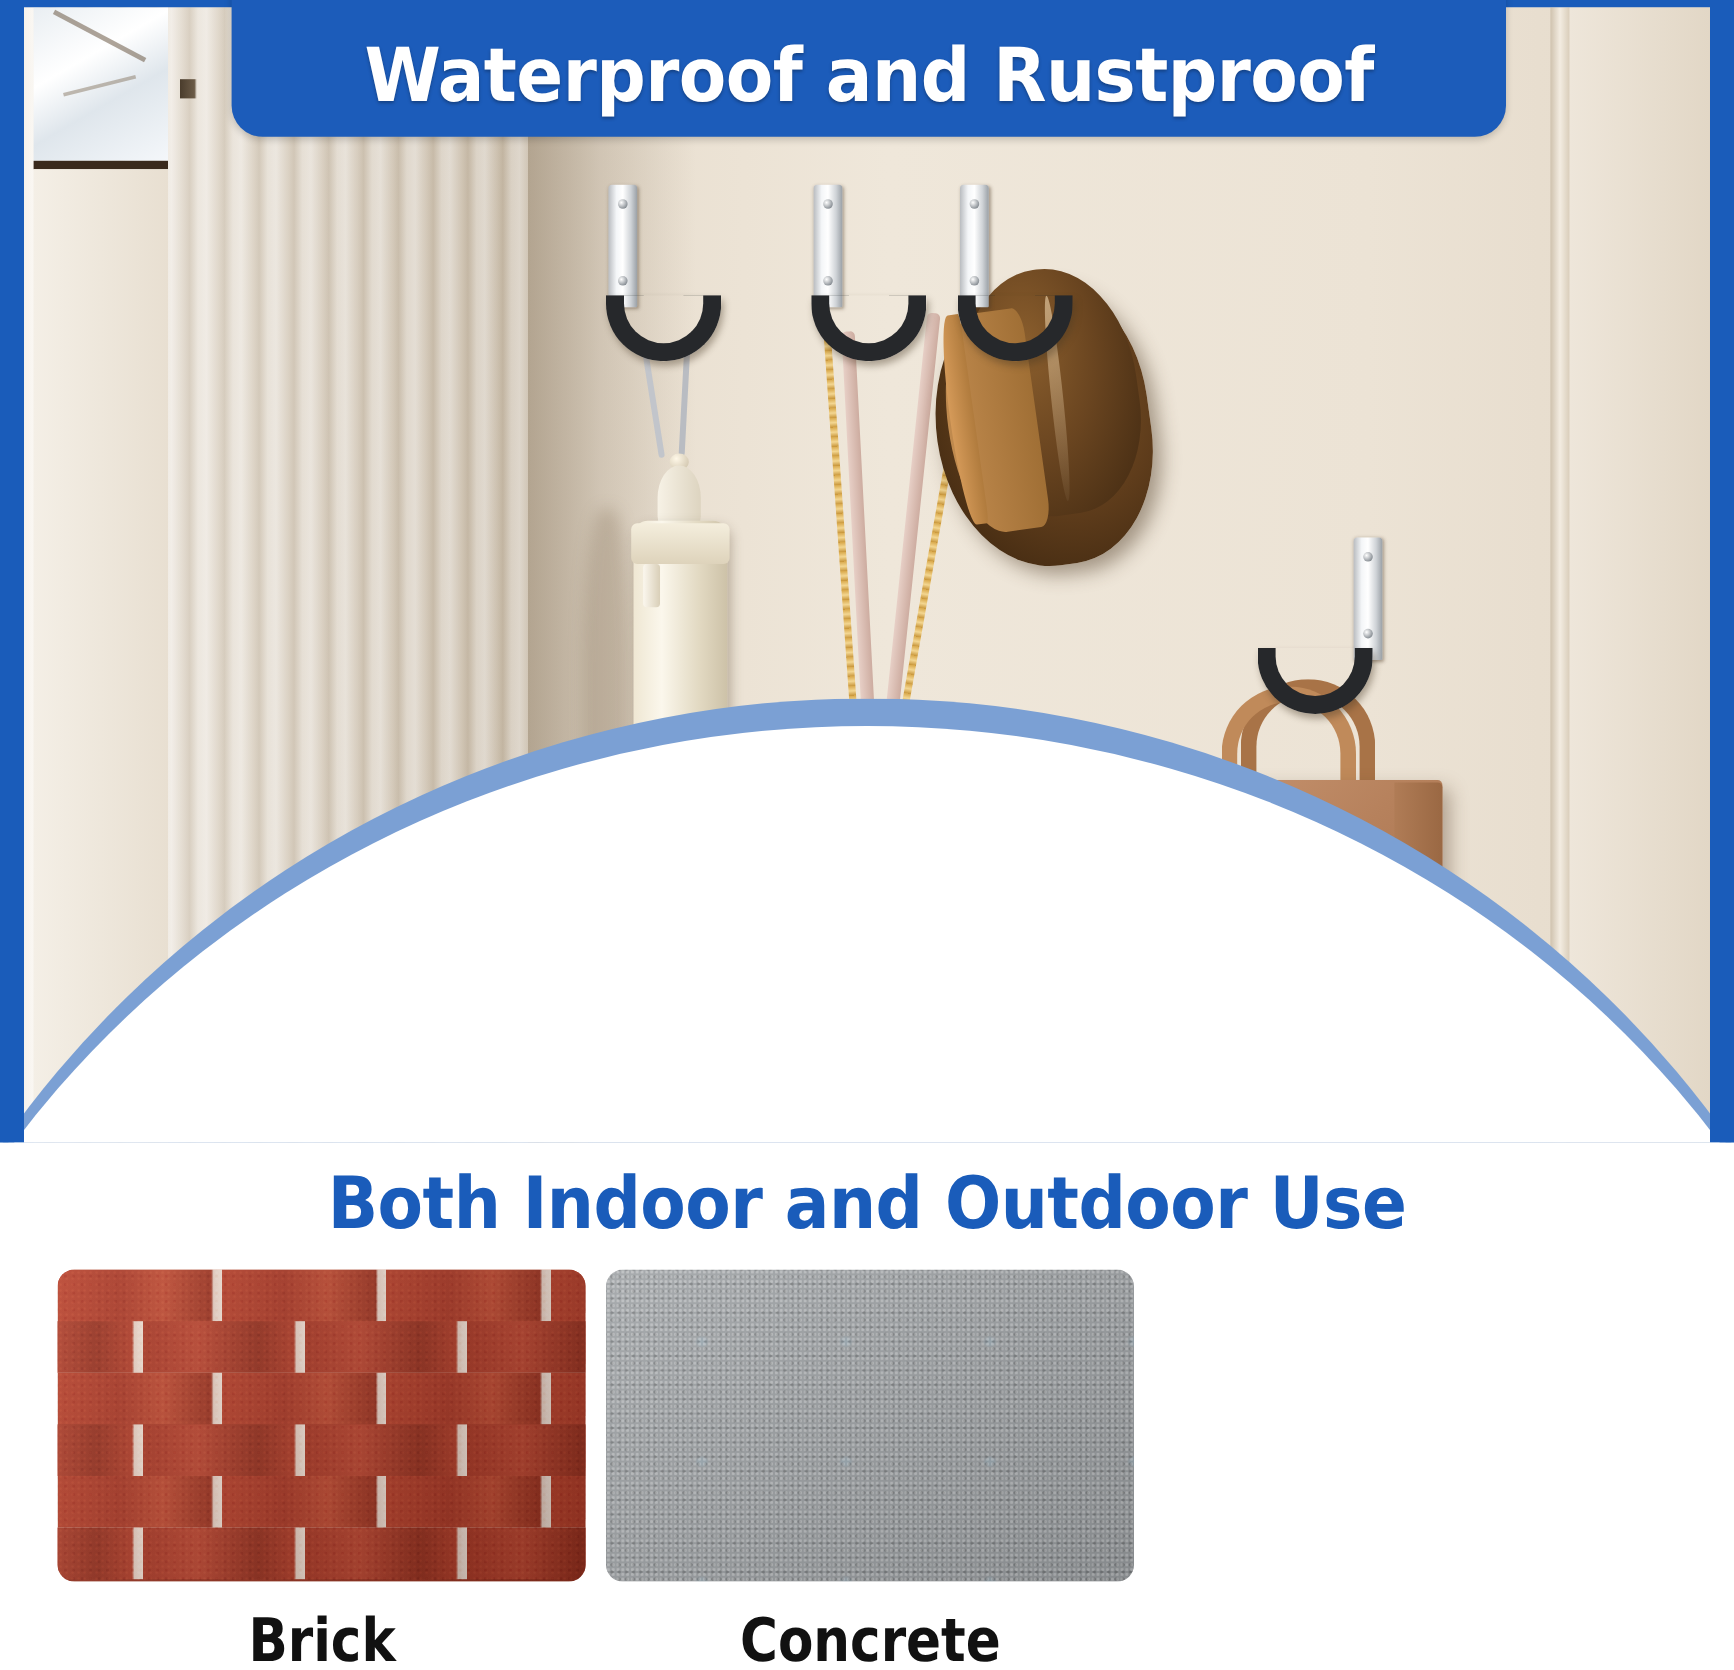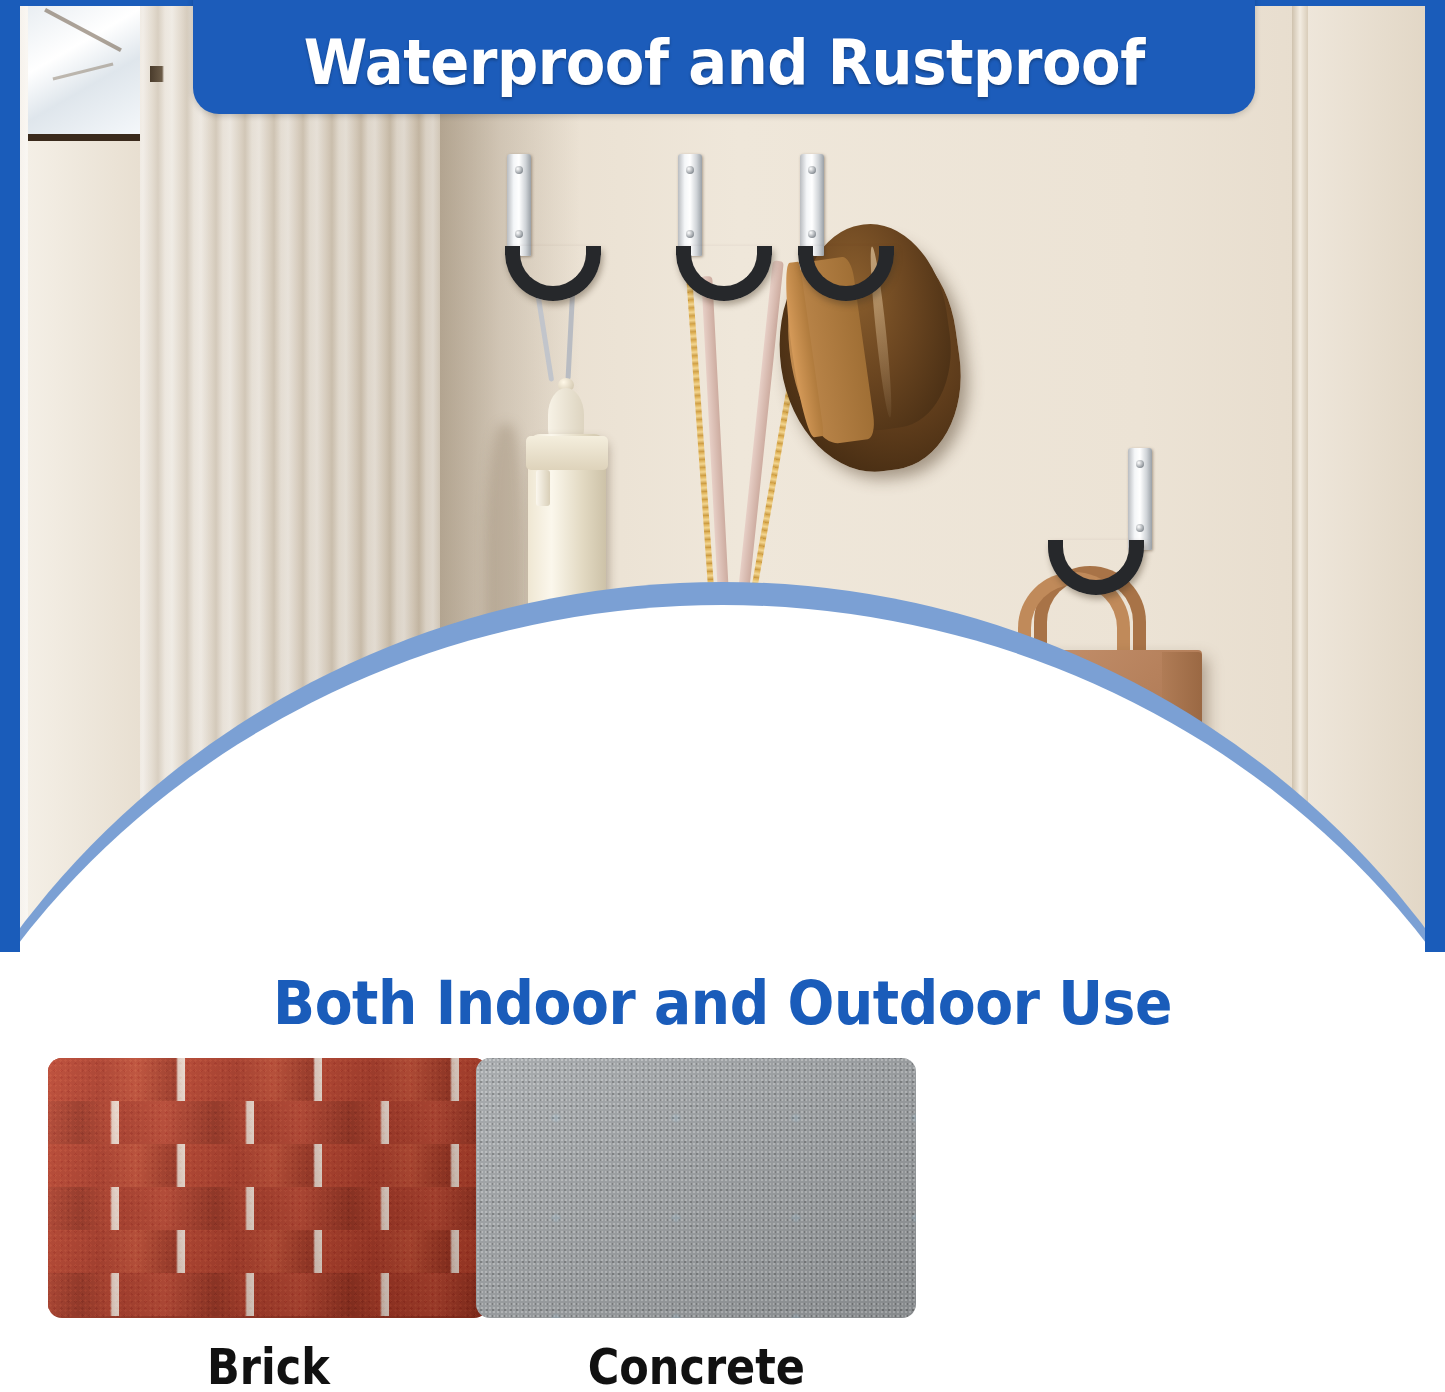--- a/index.html
+++ b/index.html
@@ -320,21 +320,21 @@
   }
 
   #swatch-row{
     position:absolute; left:0; top:128px; width:1445px; height:330px;text-decoration:underline;
   }
   .swatch-cell{
     position:absolute; top:0; width:440px;
     display:flex; flex-direction:column; align-items:center;
   }
   .swatch-cell.c0{ left:48px; }
-  .swatch-cell.c1{ left:476px; }
+  .swatch-cell.c1{ left:505px; }
   .swatch-cell.c2{ left:962px; }
 
   .swatch{
     width:440px; height:260px;
     border-radius:14px;
     overflow:hidden;
     position:relative;
   }
 
   

